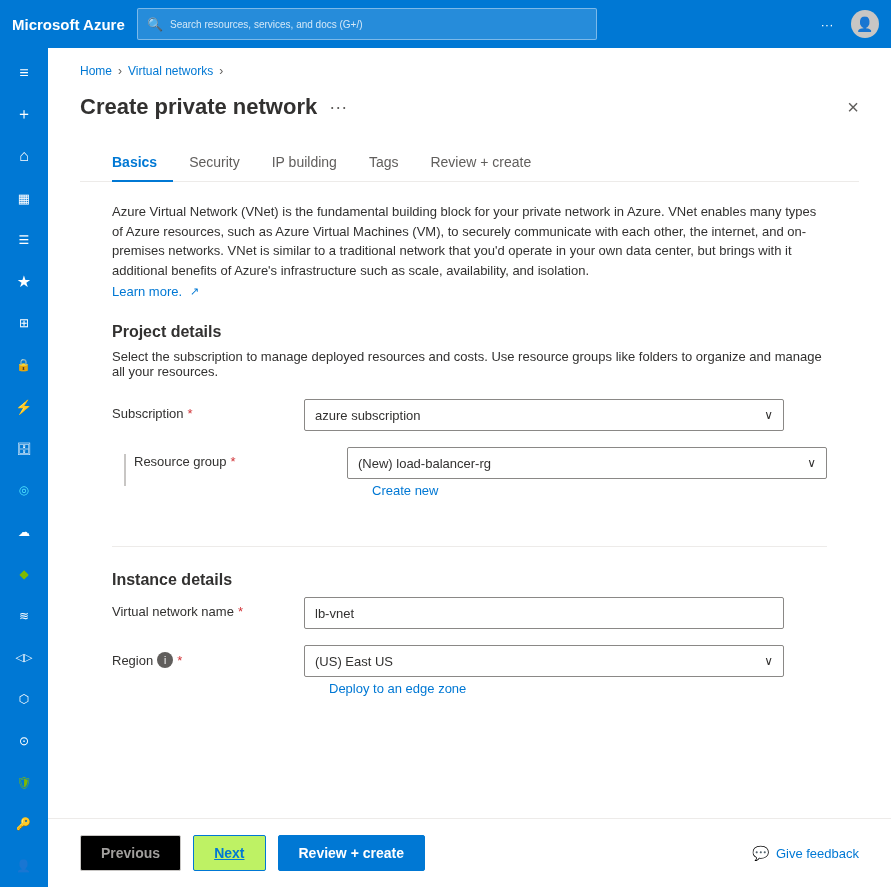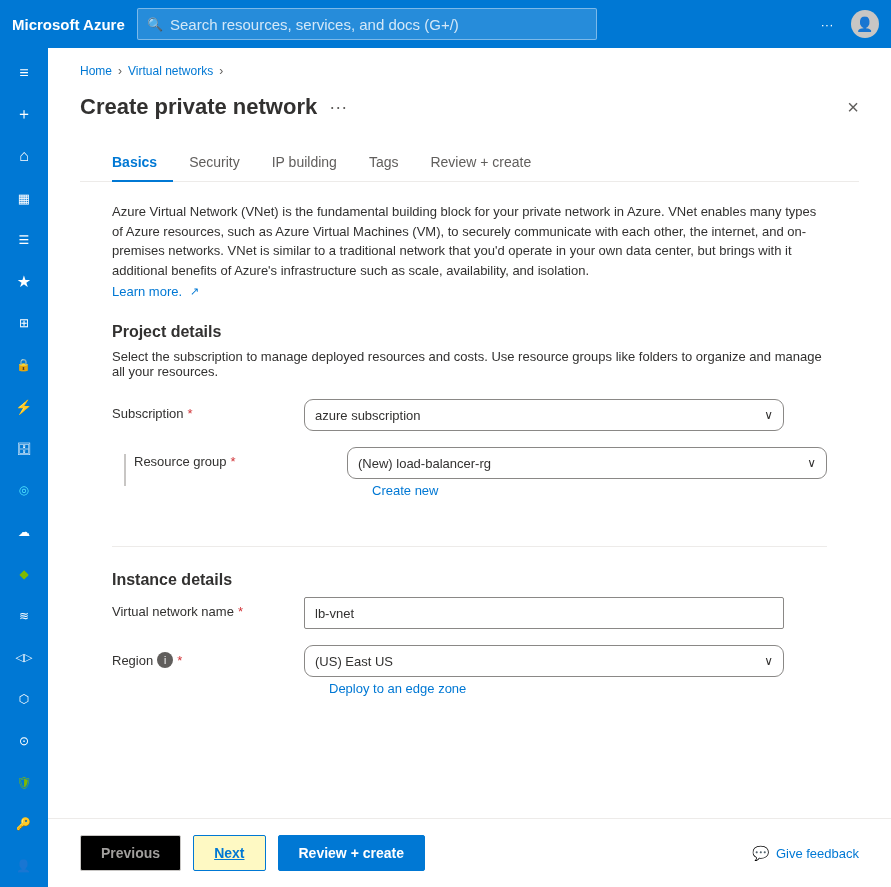--- a/index.html
+++ b/index.html
@@ -9,21 +9,21 @@
     .topbar {
       display: flex; align-items: center; background: #0078d4; height: 48px;
       padding: 0 12px; gap: 12px; position: fixed; top: 0; left: 0; right: 0; z-index: 100;
     }
     .topbar-brand { color: white; font-size: 15px; font-weight: 600; white-space: nowrap; }
     .topbar-search {
       flex: 1; max-width: 460px; background: rgba(255,255,255,0.15); border: 1px solid rgba(255,255,255,0.4);
       border-radius: 2px; display: flex; align-items: center; padding: 0 10px; height: 32px; color: white;
     }
     .topbar-search input {
-      background: transparent; border: none; outline: none; color: white; font-size: 15px; width: 100%;
+      background: transparent; border: none; outline: none; color: white; font-size: 10px; width: 100%;
     }
     .topbar-search input::placeholder { color: rgba(255,255,255,0.8); }
     .topbar-icons { margin-left: auto; display: flex; align-items: center; gap: 8px; color: white; }
     .topbar-icon { width: 32px; height: 32px; display: flex; align-items: center; justify-content: center; cursor: pointer; border-radius: 2px; }
     .avatar { width: 28px; height: 28px; border-radius: 50%; background: #c8c6c4; display: flex; align-items: center; justify-content: center; color: #333; font-size: 14px; }
 
     
     .sidebar {
       position: fixed; top: 48px; left: 0; bottom: 0; width: 48px;
       background: #0078d4; display: flex; flex-direction: column; align-items: center;
@@ -92,41 +92,41 @@
     .form-label {
       min-width: 180px; font-size: 13px; color: #323130; padding-top: 7px;
       display: flex; align-items: center; gap: 4px;
     }
     .required { color: #d13438; }
     .form-control { flex: 1; max-width: 480px; }
     .select-box {
       width: 100%; height: 32px; border: 1px solid #8a8886; background: white;
       display: flex; align-items: center; justify-content: space-between;
       padding: 0 10px; cursor: pointer; font-size: 13px; color: #323130;
-      border-radius: 9px;
+      border-radius: 2px;
     }
     .text-input {
       width: 100%; height: 32px; border: 1px solid #8a8886; background: white;
       padding: 0 10px; font-size: 13px; color: #323130; border-radius: 2px; outline: none;
     }
     .create-new-link { color: #0078d4; font-size: 13px; cursor: pointer; text-decoration: none; display: inline-block; margin-top: 4px; margin-left: 25px; }
     .info-icon { width: 16px; height: 16px; border-radius: 50%; background: #605e5c; color: white; display: inline-flex; align-items: center; justify-content: center; font-size: 10px; cursor: pointer; }
     .chevron { color: #323130; font-size: 12px; }
 
     
     .footer {
       border-top: 1px solid #edebe9; padding: 16px 32px;
       display: flex; align-items: center; gap: 12px; background: white; flex-shrink: 0;
     }
     .btn {
       height: 36px; padding: 0 20px; border-radius: 2px; cursor: pointer;
       font-size: 14px; font-weight: 600; border: 1px solid; display: inline-flex; align-items: center;
     }
     .btn-secondary {
-      background: #fef9c3; border-color: #0078d4; color: #0078d4; text-decoration: underline;
+      background: #bef264; border-color: #0078d4; color: #0078d4; text-decoration: underline;
     }
     .btn-primary {
       background: #0078d4; border-color: #0078d4; color: white;
     }
     .btn-disabled {
       background: #000000; border-color: #c8c6c4; color: #a19f9d; cursor: default;
     }
     .footer-spacer { flex: 1; }
     .give-feedback { display: flex; align-items: center; gap: 6px; color: #0078d4; cursor: pointer; font-size: 13px; }
     .divider { height: 1px; background: #edebe9; margin: 8px 32px 24px 32px; }

